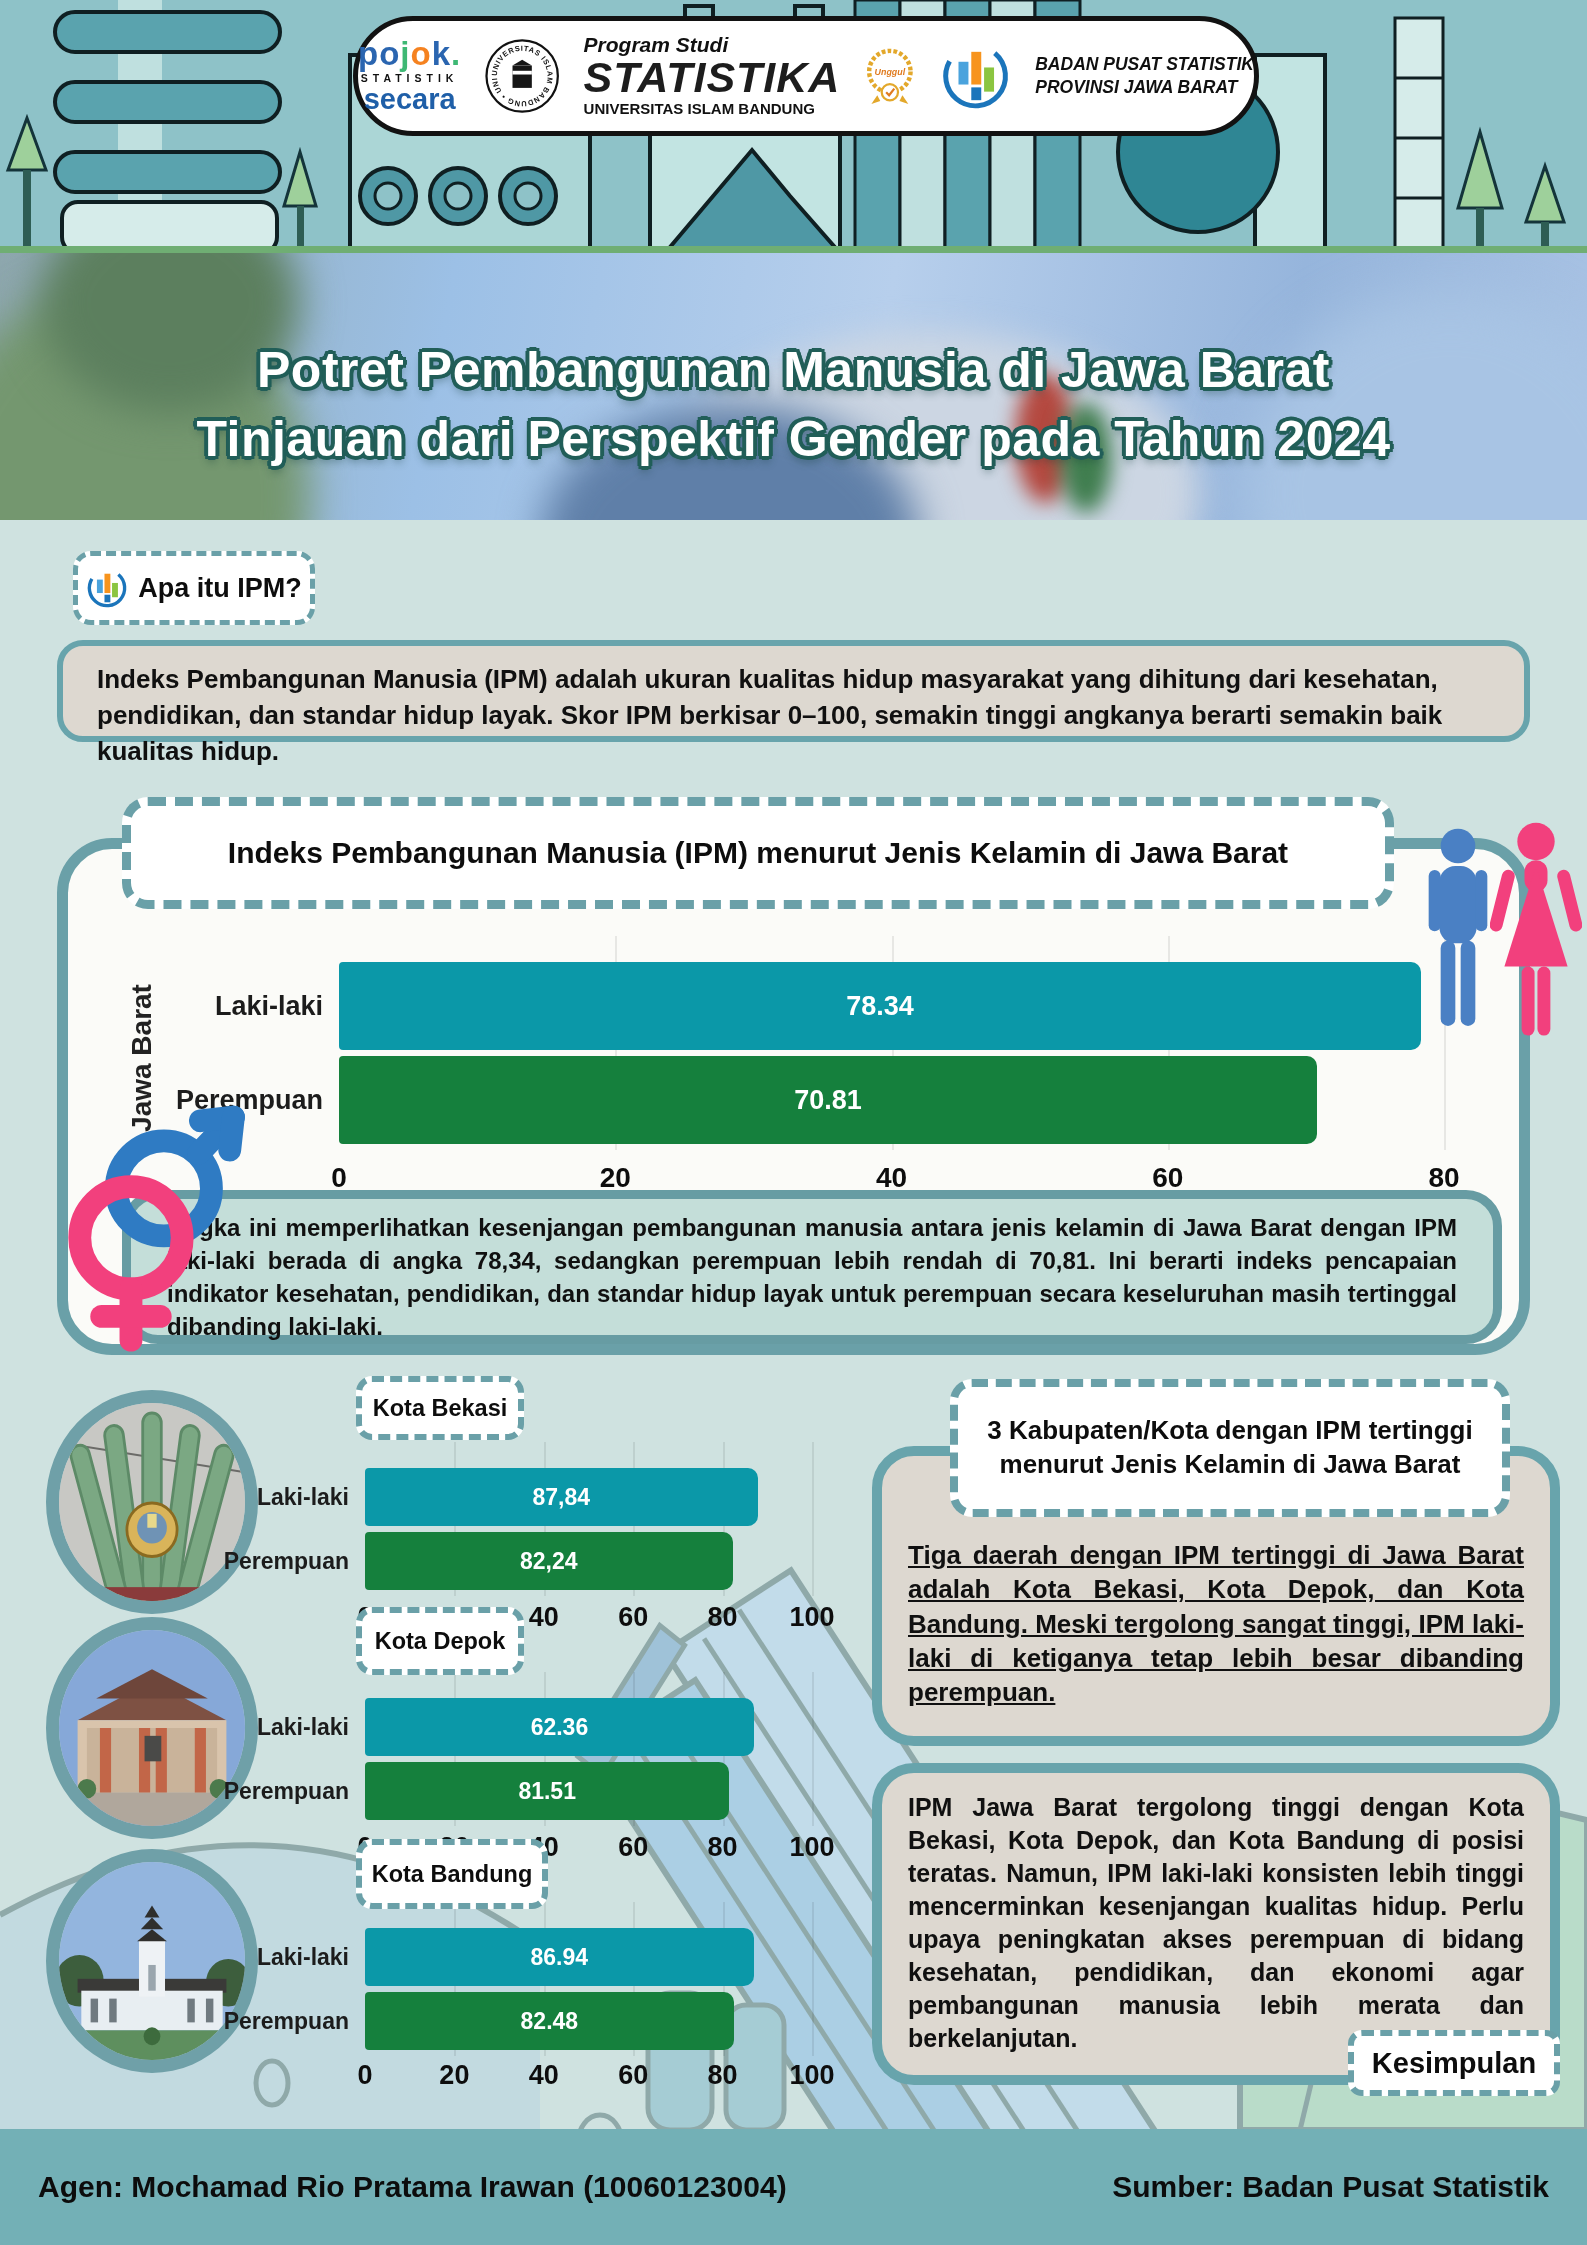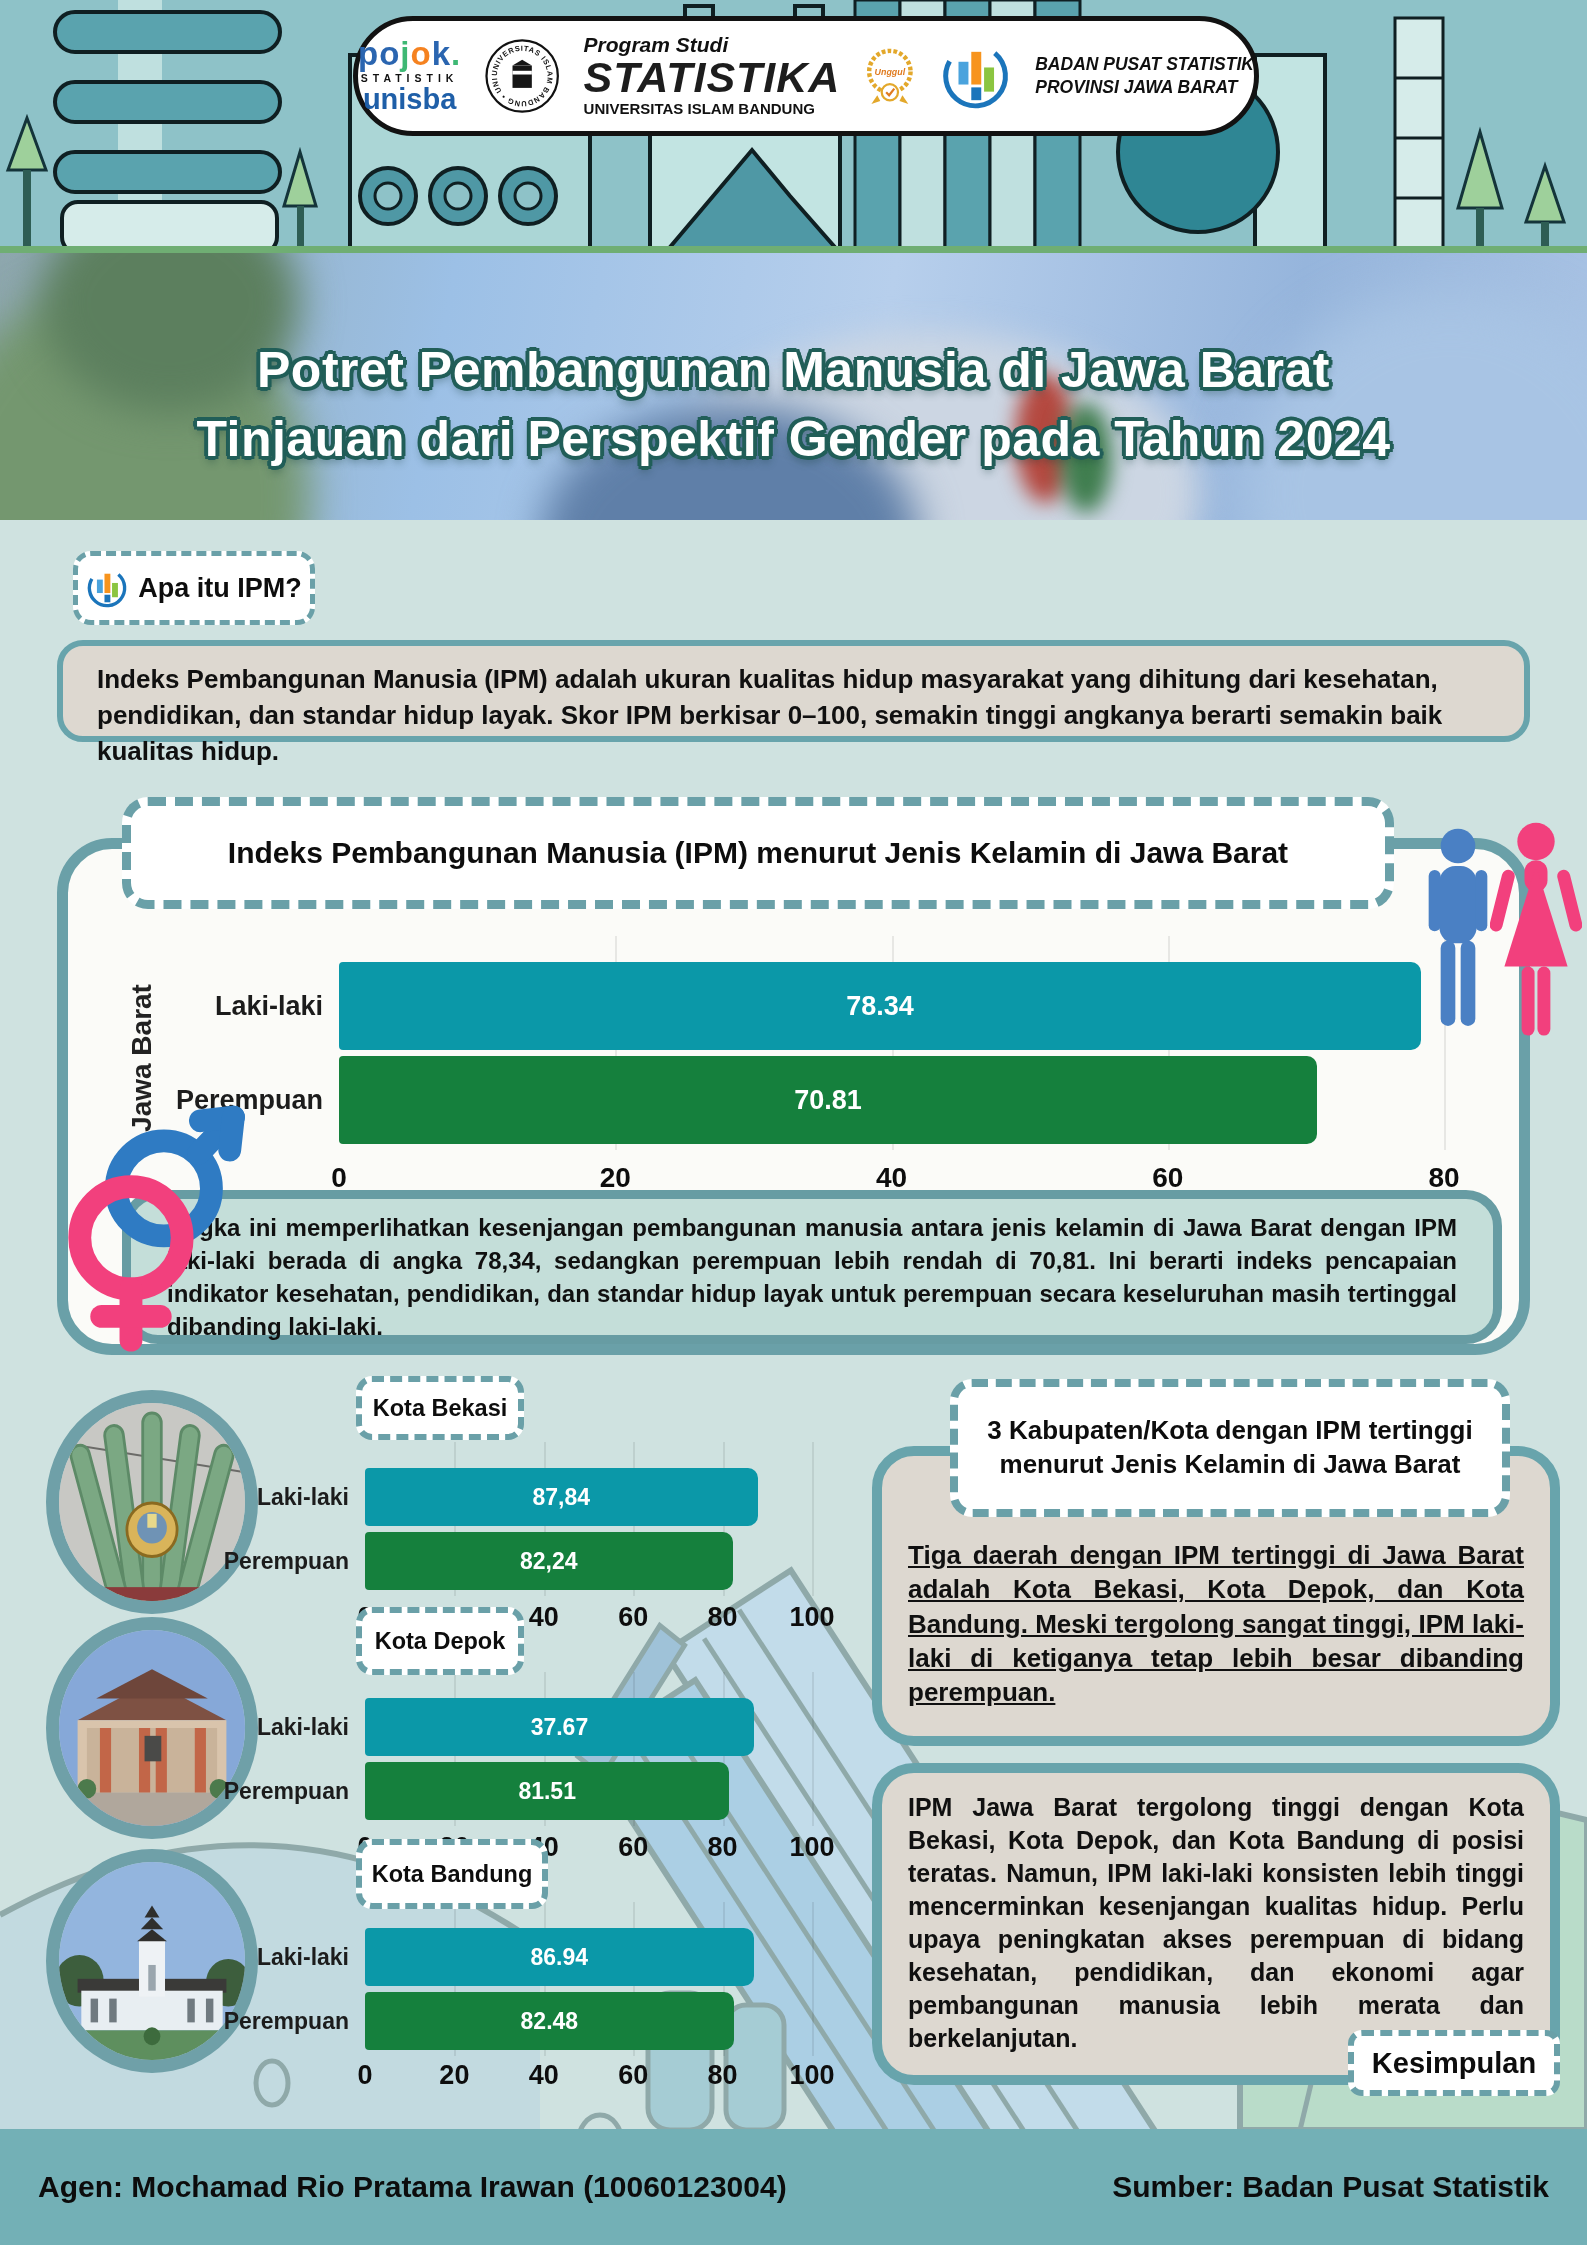--- a/index.html
+++ b/index.html
@@ -98,21 +98,21 @@
       <rect x="1476" y="208" width="8" height="45" fill="#2e5d54"></rect>
       <polygon points="1545,166 1526,222 1564,222" fill="#9ed09b" stroke="#14343a" stroke-width="3"></polygon>
       <rect x="1541" y="222" width="8" height="31" fill="#2e5d54"></rect>
       <rect x="0" y="246" width="1587" height="7" fill="#6fae73"></rect>
     </svg>
 
     <div id="logo-capsule">
       <div style="text-align:center;">
         <div class="pojok-word"><span class="pl-blue">p</span><span class="pl-blue">o</span><span class="pl-green">j</span><span class="pl-orange">o</span><span class="pl-blue">k</span><span class="pl-green">.</span></div>
         <div class="pojok-sub">STATISTIK</div>
-        <div class="pojok-brand">unisba</div>
+        <div class="pojok-brand">secara</div>
       </div>
       <svg width="92" height="92" viewBox="0 0 100 100">
         <defs>
             <path id="sealArc" d="M50,50 m-34,0 a34,34 0 1,1 68,0 a34,34 0 1,1 -68,0"></path>
           </defs>
         <circle cx="50" cy="50" r="48" fill="#fff" stroke="#111" stroke-width="3"></circle>
         <text font-size="10" font-weight="700" fill="#111" letter-spacing="1"><textPath href="#sealArc">UNIVERSITAS ISLAM BANDUNG • UNIVERSITAS ISLAM BANDUNG</textPath></text>
         <rect x="37" y="36" width="26" height="30" fill="#161616"></rect>
         <rect x="37" y="43" width="26" height="5" fill="#fff"></rect>
         <polygon points="37,36 50,28 63,36" fill="#161616"></polygon>
@@ -365,21 +365,21 @@
   </div>
   <div class="plot small-chart" style="left:365px;top:1698px;width:447px;height:122px;z-index:1;">
     <div class="grid" style="left:20%"></div>
     <div class="grid" style="left:40%"></div>
     <div class="grid" style="left:60%"></div>
     <div class="grid" style="left:80%"></div>
     <div class="grid" style="left:100%"></div>
     <div class="brow" style="top:0;height:58px;">
       <span class="cat">Laki-laki</span>
       <div class="bar bar-m" style="width: 86.99%;">
-          <span class="val">37.67</span>
+          <span class="val">62.36</span>
         </div>
     </div>
     <div class="brow" style="top:64px;height:58px;">
       <span class="cat">Perempuan</span>
       <div class="bar bar-f" style="width: 81.51%;">
           <span class="val">81.51</span>
         </div>
     </div>
   </div>
   <div class="ticks ticks-small" style="left:365px;top:1832px;width:447px;z-index:1;">

